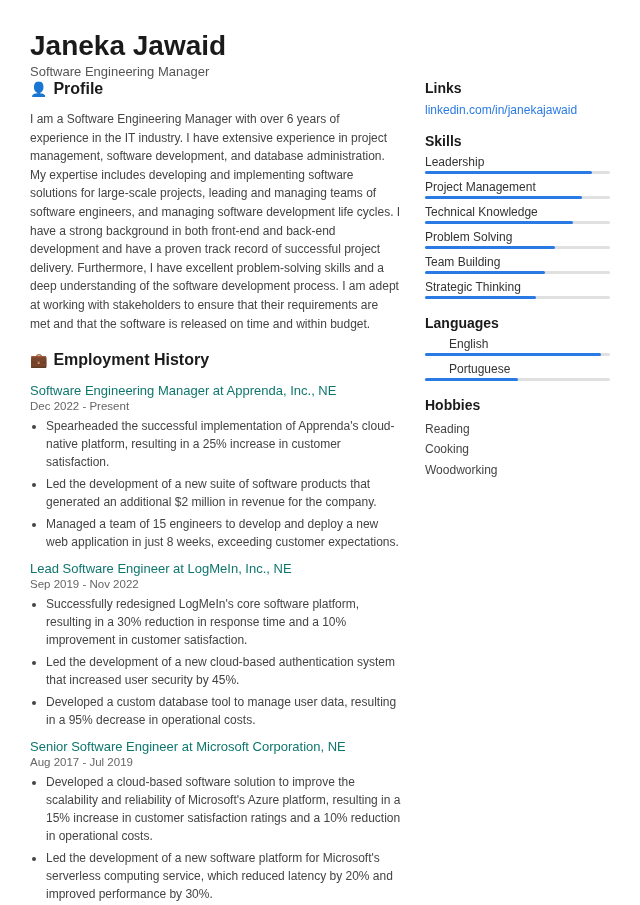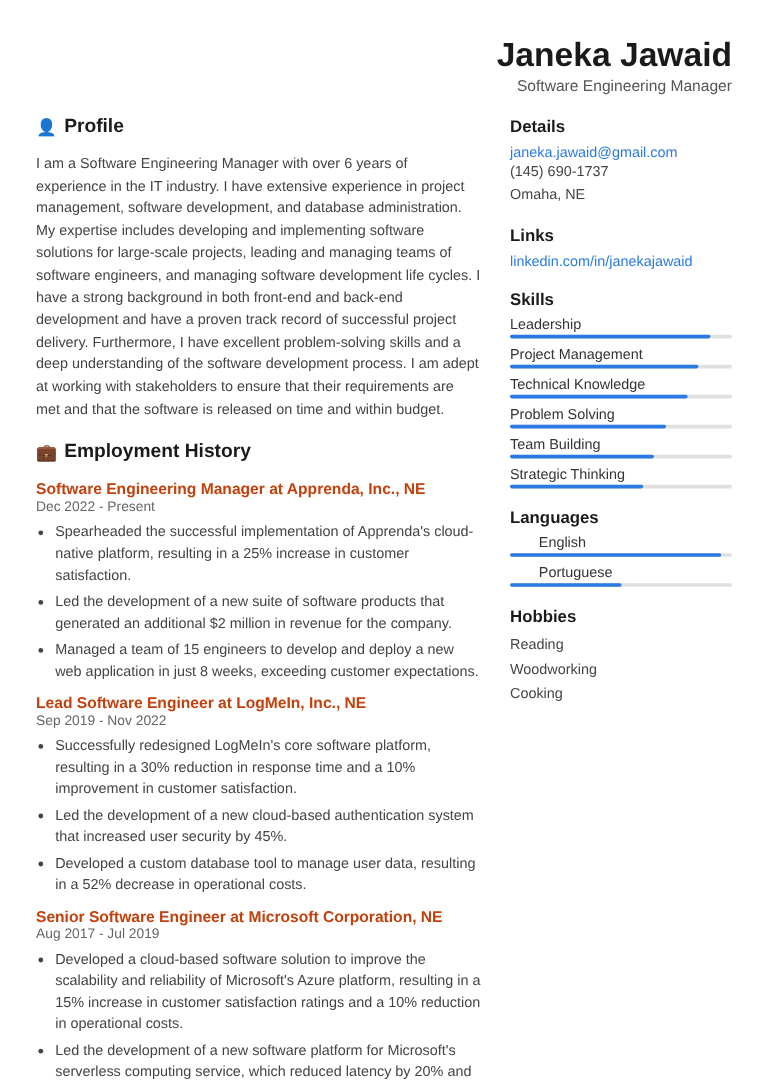--- a/index.html
+++ b/index.html
@@ -10,22 +10,21 @@
       background: #fff;
       width: 640px;
       min-height: 905px;
     }
     .page {
       display: flex;
       flex-direction: column;
       padding: 30px 30px 20px 30px;
     }
     .header {
-      margin-bottom: 18px;
-      text-align: right;
+      margin-bottom: 1px;
     }
     .header h1 {
       font-size: 28px;
       font-weight: bold;
       color: #1a1a1a;
     }
     .header .subtitle {
       font-size: 13px;
       color: #555;
       margin-top: 2px;
@@ -59,22 +58,22 @@
       color: #333;
       font-size: 14px;
     }
     .profile-text {
       font-size: 12px;
       line-height: 1.55;
       color: #444;
     }
     .job-title {
       font-size: 13px;
-      font-weight: bold;
-      color: #c2410c;
+      font-weight: normal;
+      color: #0f766e;
       margin-top: 10px;
       margin-bottom: 2px;
     }
     .job-date {
       font-size: 11.5px;
       color: #666;
       margin-bottom: 5px;
     }
     .job-bullets {
       padding-left: 16px;
@@ -186,44 +185,38 @@
                 <li>Led the development of a new suite of software products that generated an additional $2 million in revenue for the company.</li>
                 <li>Managed a team of 15 engineers to develop and deploy a new web application in just 8 weeks, exceeding customer expectations.</li>
               </ul>
             </div>
             <div>
               <div class="job-title">Lead Software Engineer at LogMeIn, Inc., NE</div>
               <div class="job-date">Sep 2019 - Nov 2022</div>
               <ul class="job-bullets">
                 <li>Successfully redesigned LogMeIn's core software platform, resulting in a 30% reduction in response time and a 10% improvement in customer satisfaction.</li>
                 <li>Led the development of a new cloud-based authentication system that increased user security by 45%.</li>
-                <li>Developed a custom database tool to manage user data, resulting in a 52% decrease in operational costs.</li>
+                <li>Developed a custom database tool to manage user data, resulting in a 95% decrease in operational costs.</li>
               </ul>
             </div>
             <div>
               <div class="job-title">Senior Software Engineer at Microsoft Corporation, NE</div>
               <div class="job-date">Aug 2017 - Jul 2019</div>
               <ul class="job-bullets">
                 <li>Developed a cloud-based software solution to improve the scalability and reliability of Microsoft's Azure platform, resulting in a 15% increase in customer satisfaction ratings and a 10% reduction in operational costs.</li>
                 <li>Led the development of a new software platform for Microsoft's serverless computing service, which reduced latency by 20% and improved performance by 30%.</li>
               </ul>
             </div>
           </div>
       </div>
 
     </div>
 
     <div class="right-col">
 
-      <div class="right-section">
-        <div class="right-section-title">Details</div>
-        <a class="detail-link">janeka.jawaid@gmail.com</a><br>
-        <span class="detail-item">(145) 690-1737</span><br>
-        <span class="detail-item">Omaha, NE</span>
-      </div>
 
       <div class="right-section">
         <div class="right-section-title">Links</div>
         <a class="detail-link">linkedin.com/in/janekajawaid</a>
       </div>
 
       <div class="right-section">
         <div class="right-section-title">Skills</div>
         <div id="skills-container">
             <div class="skill-item">
@@ -280,20 +273,20 @@
                 <div class="lang-bar-fill" style="width: 50%;"></div>
               </div>
             </div>
           </div>
       </div>
 
       <div class="right-section">
         <div class="right-section-title">Hobbies</div>
         <div id="hobbies-container">
             <div class="hobby-item">Reading</div>
+            <div class="hobby-item">Cooking</div>
             <div class="hobby-item">Woodworking</div>
-            <div class="hobby-item">Cooking</div>
           </div>
       </div>
 
     </div>
   </div>
 </div>
 
 </body></html>

